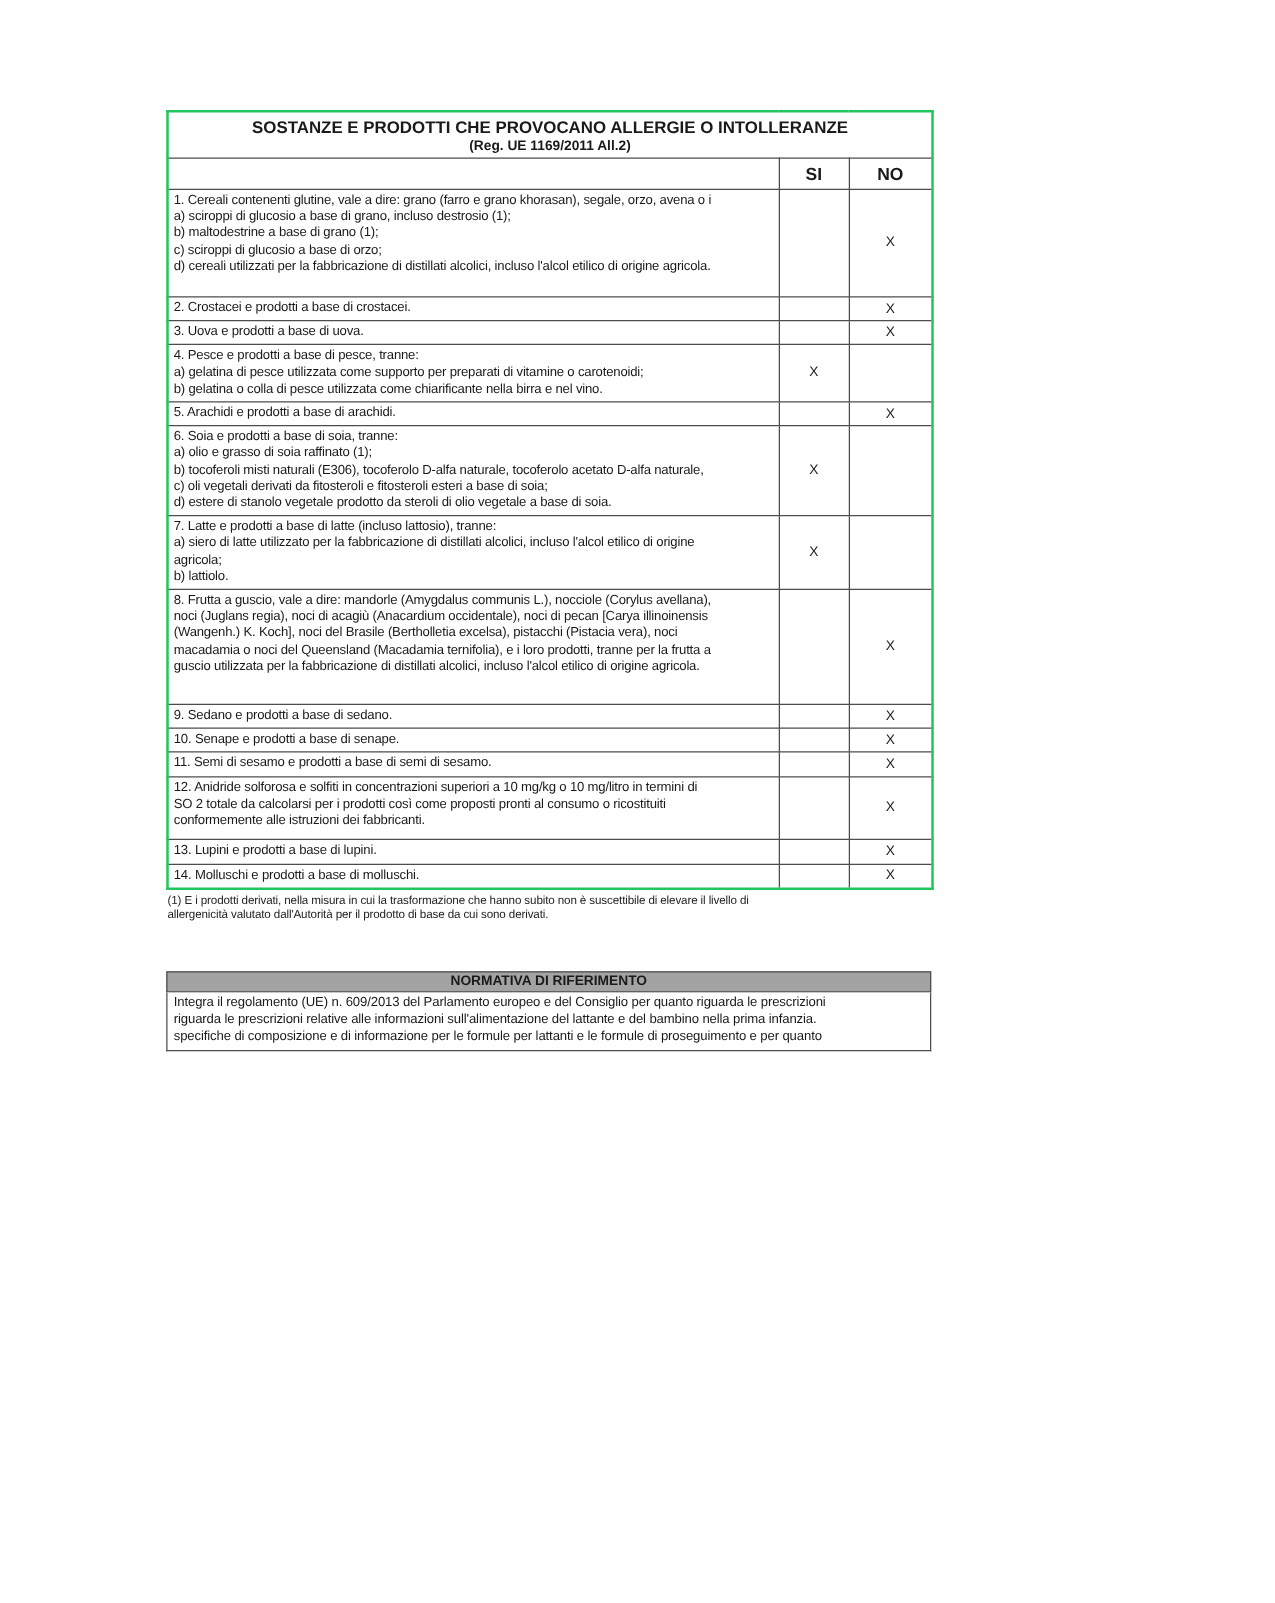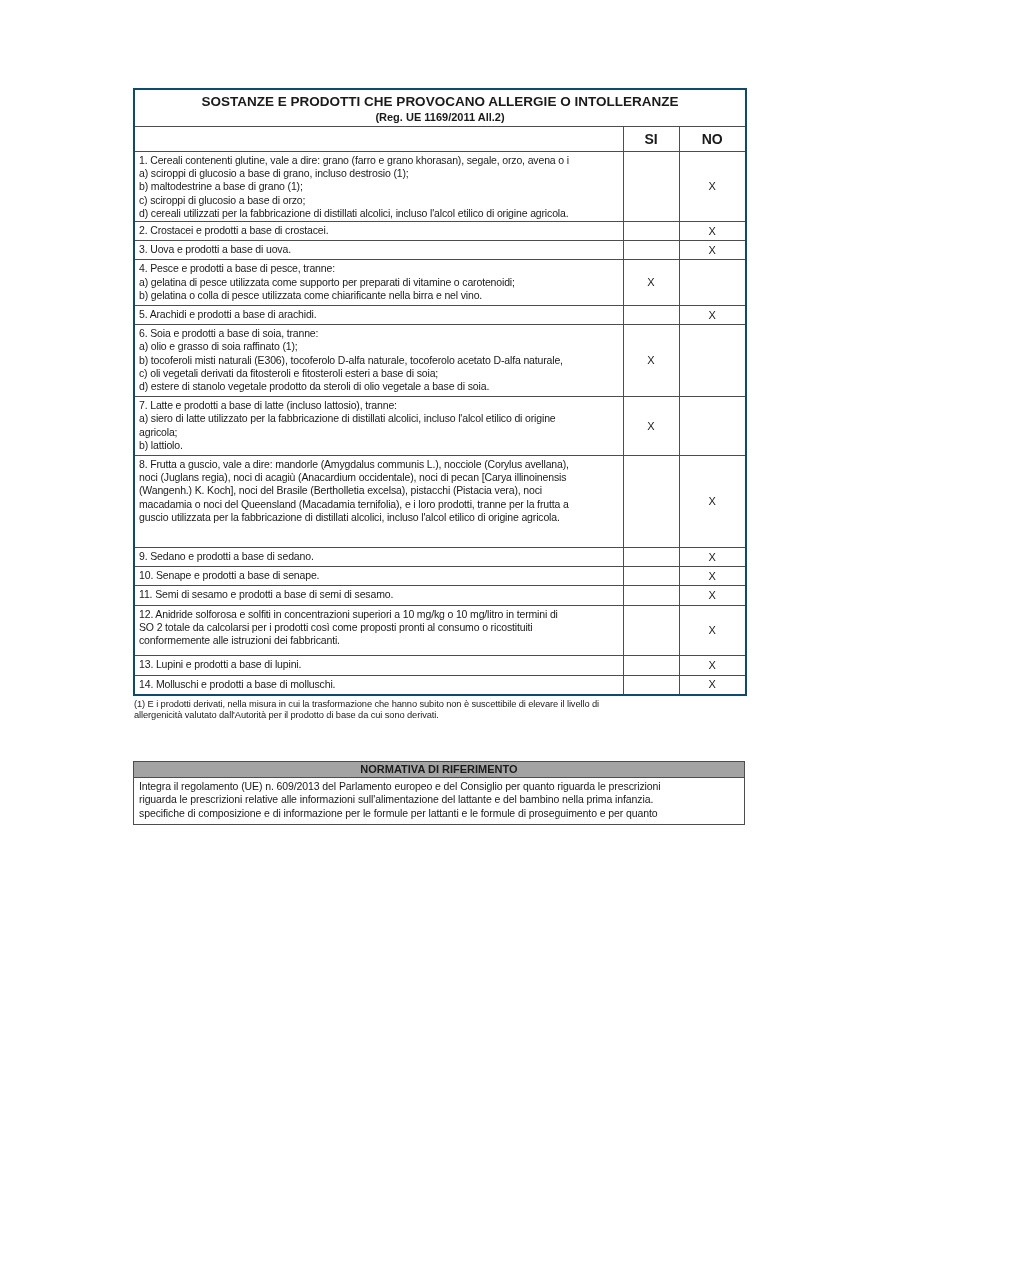--- a/index.html
+++ b/index.html
@@ -12,21 +12,21 @@
   }
   .doc {
     position: absolute;
     left: 133px; top: 88px;
     width: 612px;
   }
   table.allergen-table {
     width: 612px;
     border-collapse: collapse;
     table-layout: fixed;
-    border: 2px solid #0c4a6e;
+    border: 2px solid #22c55e;
   }
   table.allergen-table td, table.allergen-table th {
     border: 1px solid #4d4d4d;
     background: #ffffff;
   }
   .title-cell {
     text-align: center;
     height: 37px;
     padding: 3px 2px 2px 2px;
     vertical-align: top;
@@ -56,21 +56,21 @@
     padding: 2px 4px 3px 4px;
     vertical-align: top;
   }
   .line {
     font-size: 10.5px;
     line-height: 13.2px;
     letter-spacing: -0.15px;
     white-space: pre;
   }
   
-  tr.row-idx-0 td.desc-cell  { padding-bottom: 1px; }
+  tr.row-idx-0 td.desc-cell  { padding-bottom: 17px; }
   tr.row-idx-7 td.desc-cell  { padding-bottom: 23px; margin-left: 11px; }
   tr.row-idx-11 td.desc-cell { padding-bottom: 8px; }
   td.mark-cell {
     text-align: center;
     vertical-align: middle;
     font-size: 11px;
     line-height: 11px;
   }
   .footnote {
     margin-top: 3px;

